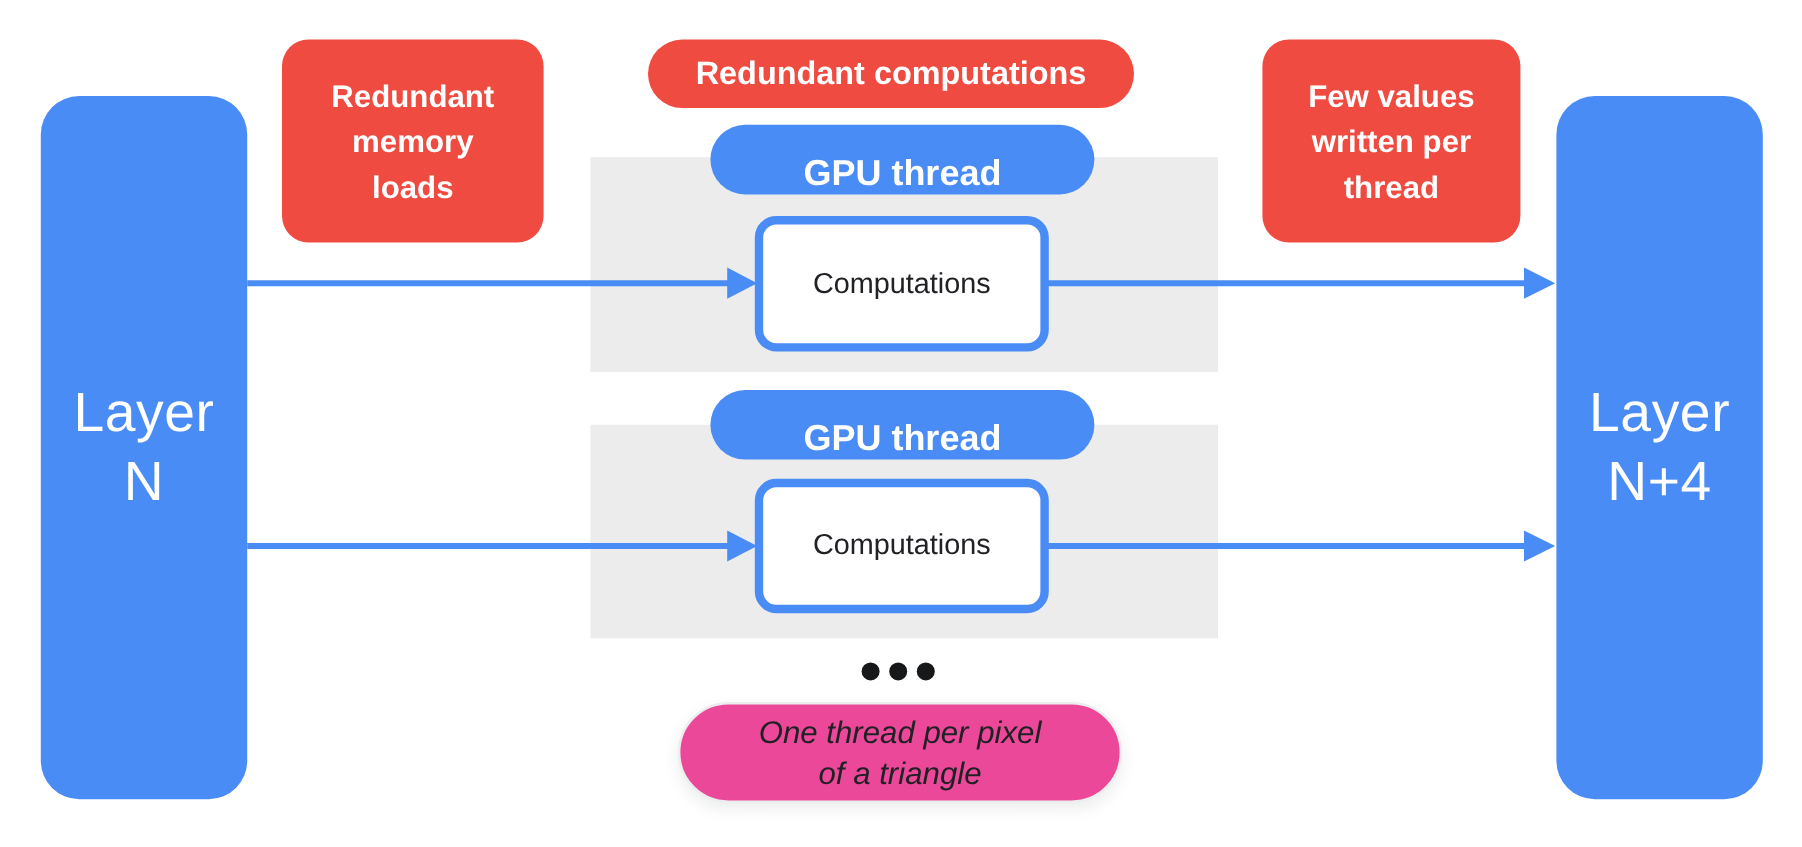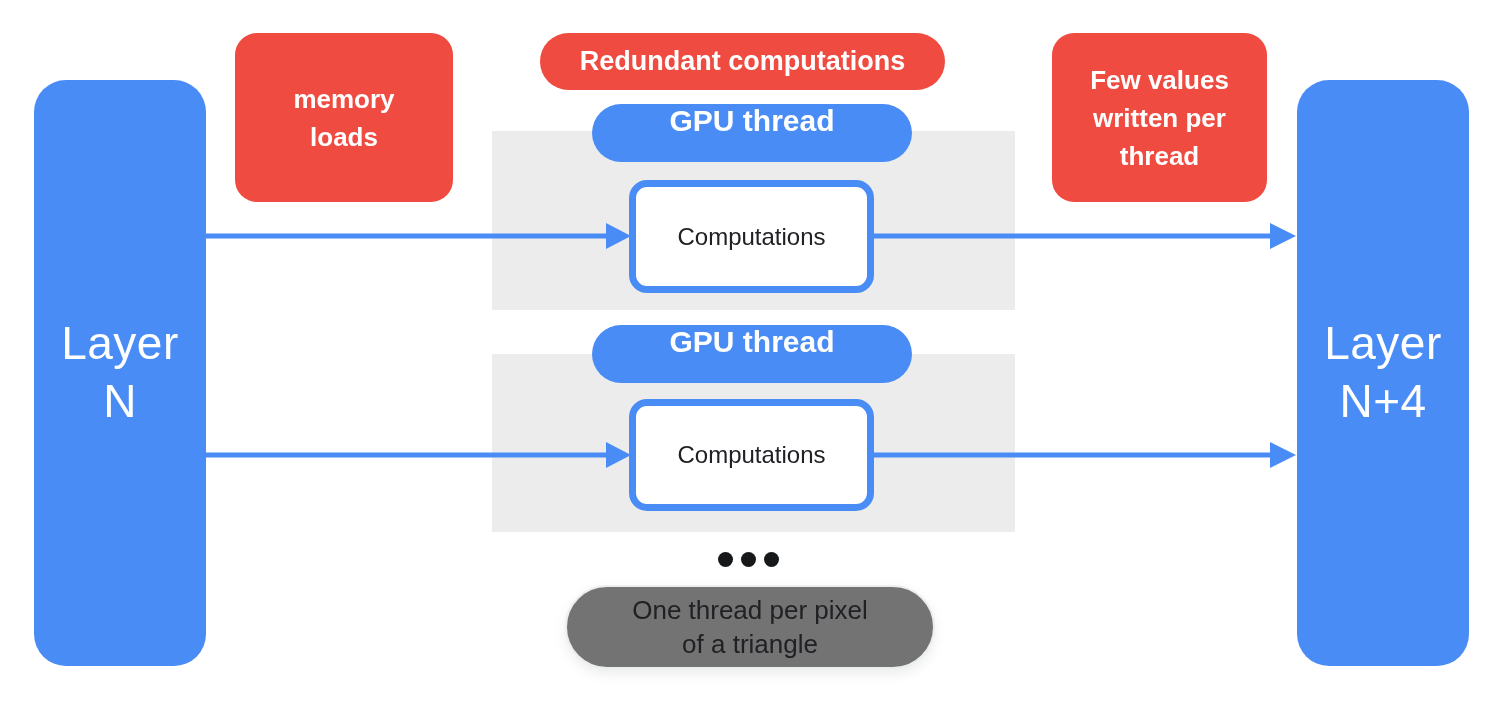--- a/index.html
+++ b/index.html
@@ -80,21 +80,21 @@
     position: absolute;
     left: 592px;
     width: 320px;
     height: 58px;
     border-radius: 29px;
     background: var(--blue, #4a8cf5);
     color: #fff;
     font-weight: bold;
     font-size: 30px;
     display: flex;
-    align-items: flex-start;
+    align-items: flex-end;
     justify-content: center;
   }
   .gpu-pill.one { top: 104px; }
   .gpu-pill.two { top: 325px; }
 
   
   .comp-box {
     position: absolute;
     left: 629px;
     width: 245px;
@@ -126,31 +126,32 @@
   }
 
   
   .caption-pill {
     position: absolute;
     left: 565px;
     top: 585px;
     width: 370px;
     height: 84px;
     border-radius: 42px;
-    background: #737373;
+    background: #ec4899;
     border: 2px solid #ebedef;
     box-shadow: 0 5px 12px rgba(60,64,67,0.10);
     display: flex;
     flex-direction: column;
     align-items: center;
     justify-content: center;
     font-size: 26px;
     line-height: 34px;
     color: var(--text-dark, #202124);
     text-align: center;
+    font-style: italic;
   }
 </style>
 </head>
 <body>
 
 <div class="canvas">
 
   <div class="gray-panel one"></div>
   <div class="gray-panel two"></div>
 
@@ -173,20 +174,21 @@
     <span>Layer</span>
     <span>N</span>
   </div>
 
   <div class="layer right">
     <span>Layer</span>
     <span>N+4</span>
   </div>
 
   <div class="badge memory">
+    <span>Redundant</span>
     <span>memory</span>
     <span>loads</span>
   </div>
 
   <div class="badge writes">
     <span>Few values</span>
     <span>written per</span>
     <span>thread</span>
   </div>
 

